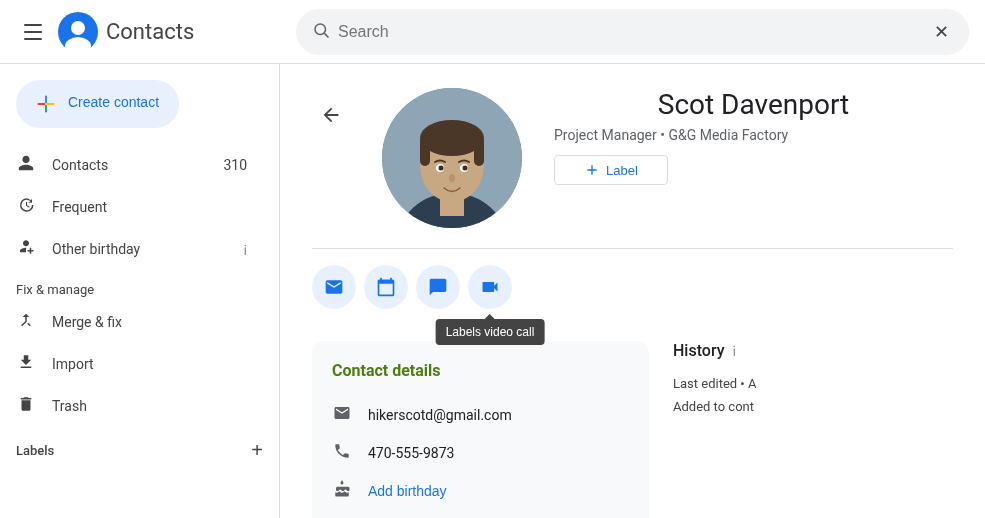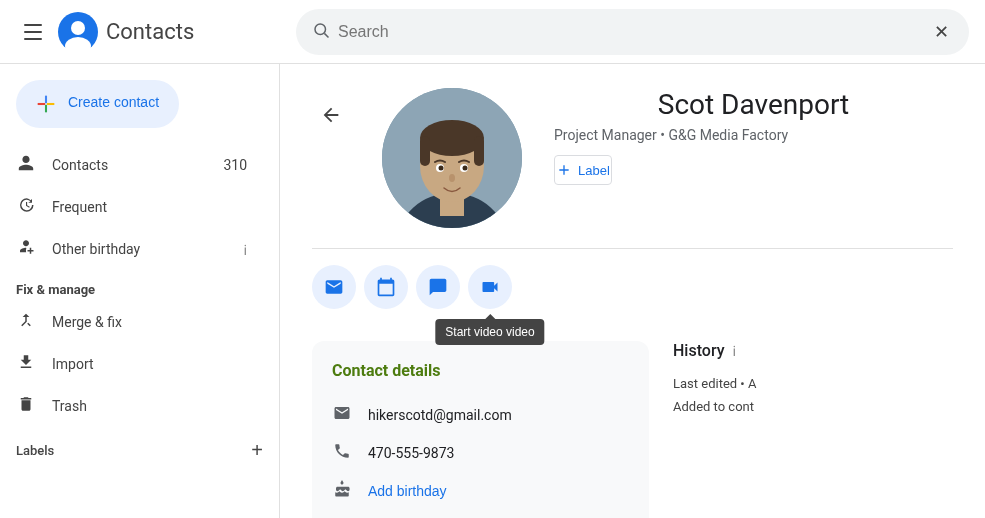--- a/index.html
+++ b/index.html
@@ -40,21 +40,21 @@
     .nav-item {
       display: flex; align-items: center; gap: 16px;
       padding: 10px 16px; cursor: pointer; border-radius: 0 24px 24px 0;
       margin-right: 16px; font-size: 14px; color: #444;
       user-select: none;
     }
     .nav-item .count { margin-left: auto; font-size: 14px; color: #444; }
     .nav-icon { font-size: 18px; color: #444; width: 20px; text-align: center; }
     .nav-info-icon { margin-left: auto; font-size: 14px; color: #888; }
 
-    .section-header { padding: 12px 16px 4px; font-size: 13px; color: #444; font-weight: 700; }
+    .section-header { padding: 12px 16px 4px; font-size: 13px; color: #444; font-weight: 400; }
 
     .labels-header {
       display: flex; align-items: center; justify-content: space-between;
       padding: 12px 16px 4px;
     }
     .labels-title { font-size: 13px; color: #444; font-weight: 500; }
     .add-label-btn { background: none; border: none; cursor: pointer; font-size: 20px; color: #444; }
 
     
     .detail { flex: 1; overflow-y: auto; padding: 0; position: relative; }
@@ -62,21 +62,21 @@
     .detail-header { display: flex; align-items: flex-start; padding: 24px 32px 16px; gap: 32px; }
     .back-btn { background: none; border: none; cursor: pointer; font-size: 22px; color: #444; padding: 8px; border-radius: 50%; margin-top: 8px; }
 
     .avatar-wrap { flex-shrink: 0; }
 
     .contact-info { flex: 1; }
     .contact-name { font-size: 28px; font-weight: 400; color: #202124; margin-bottom: 6px; text-align: center; }
     .contact-role { font-size: 14px; color: #5f6368; margin-bottom: 12px; }
     .label-btn {
       display: inline-flex; align-items: center; gap: 6px;
-      border: 1px solid #dadce0; border-radius: 4px; padding: 6px 1px;
+      border: 1px solid #dadce0; border-radius: 4px; padding: 6px 29px;
       font-size: 13px; color: #1a73e8; background: none; cursor: pointer;
     }
 
     .divider { height: 1px; background: #e0e0e0; margin: 0 32px; }
 
     .action-icons { display: flex; gap: 8px; padding: 16px 32px; align-items: center; }
     .action-btn {
       width: 44px; height: 44px; border-radius: 50%; border: none; cursor: pointer;
       background: #e8f0fe; display: flex; align-items: center; justify-content: center;
       font-size: 18px; color: #1a73e8; position: relative;
@@ -291,21 +291,21 @@
       <button class="action-btn">
         <svg width="20" height="20" viewBox="0 0 24 24" fill="#1a73e8">
             <path d="M20 2H4c-1.1 0-2 .9-2 2v18l4-4h14c1.1 0 2-.9 2-2V4c0-1.1-.9-2-2-2z"></path>
           </svg>
       </button>
 
       <button class="action-btn" style="position:relative;">
         <svg width="20" height="20" viewBox="0 0 24 24" fill="#1a73e8">
             <path d="M17 10.5V7c0-.55-.45-1-1-1H4c-.55 0-1 .45-1 1v10c0 .55.45 1 1 1h12c.55 0 1-.45 1-1v-3.5l4 4v-11l-4 4z"></path>
           </svg>
-        <div class="tooltip">Start video video</div>
+        <div class="tooltip">Labels video call</div>
       </button>
     </div>
 
     <div class="bottom-section">
 
       <div class="contact-details-card">
         <div class="card-title">Contact details</div>
 
         <div class="detail-row">
           <span class="detail-icon">

